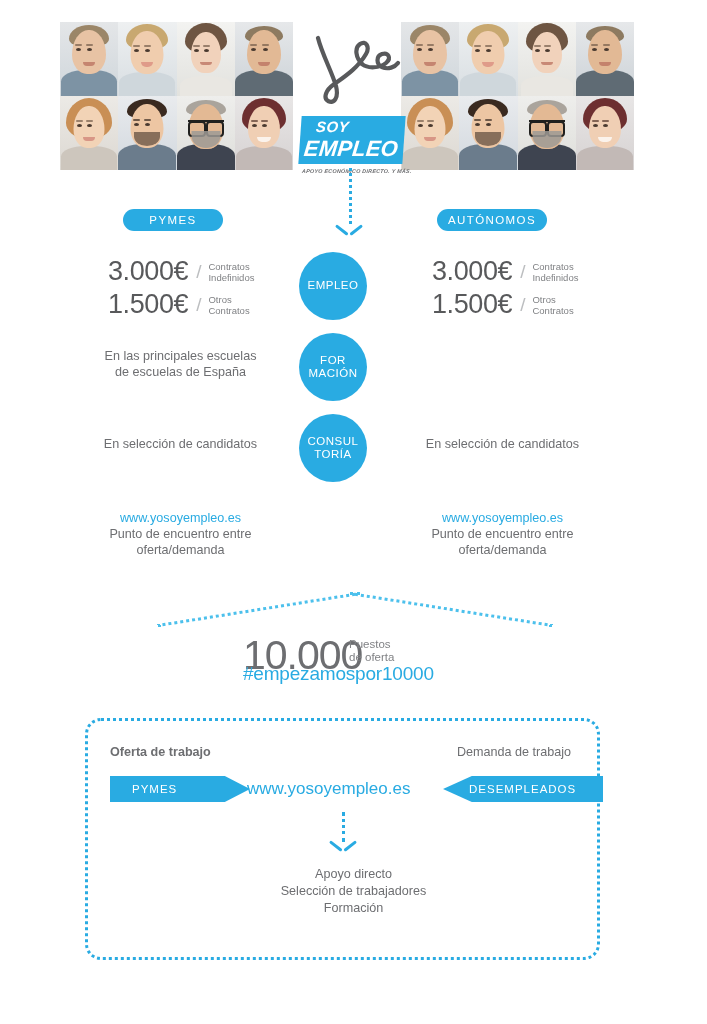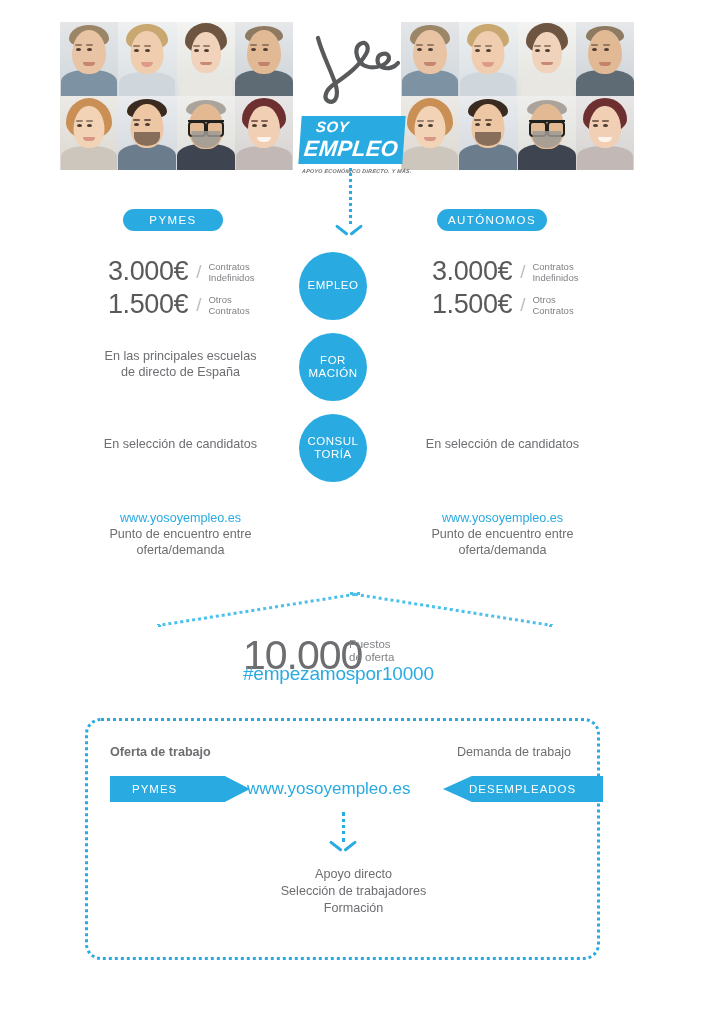--- a/index.html
+++ b/index.html
@@ -344,21 +344,21 @@
   </div>
   <div class="circle" style="left:299px;top:414px;">
     <div>
       <span>CONSUL</span><br>
       <span>TORÍA</span>
     </div>
   </div>
 
   <div class="sidetext" style="left:78px;top:348px;width:205px;">
     <span>En las principales escuelas</span><br>
-    <span>de directo de España</span>
+    <span>de escuelas de España</span>
   </div>
 
   <div class="sidetext" style="left:78px;top:436px;width:205px;">En selección de candidatos</div>
   <div class="sidetext" style="left:400px;top:436px;width:205px;">En selección de candidatos</div>
 
   <div class="sidetext" style="left:78px;top:510px;width:205px;">
     <a class="url" style="text-decoration:none">www.yosoyempleo.es</a><br>
     <span>Punto de encuentro entre</span><br>
     <span>oferta/demanda</span>
   </div>

